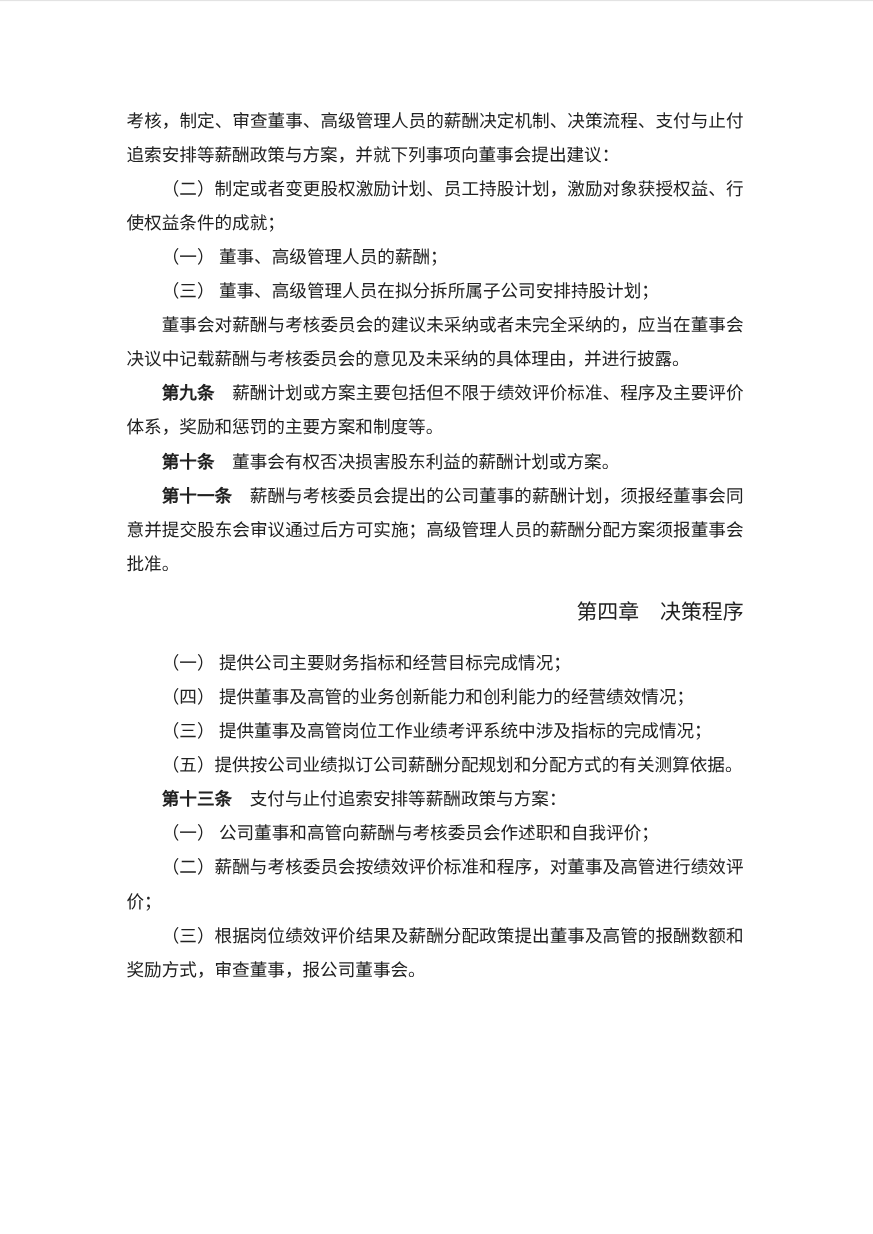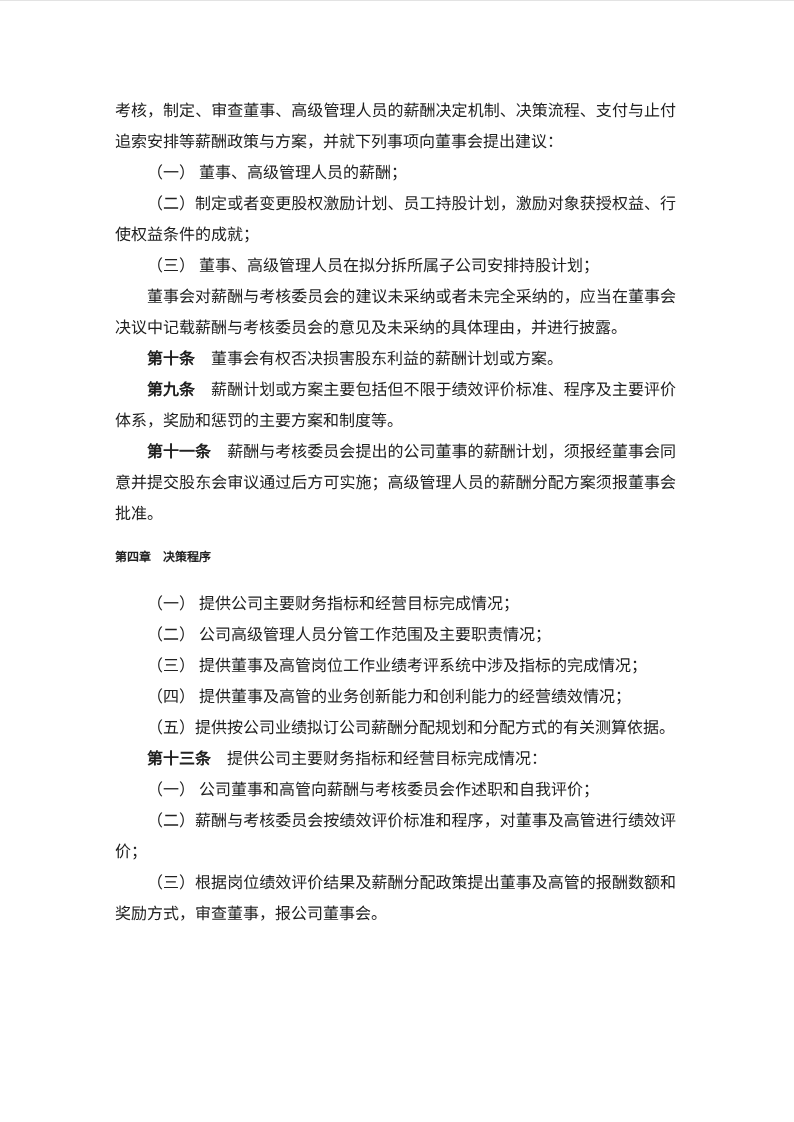--- a/index.html
+++ b/index.html
@@ -28,54 +28,53 @@
   }
   .indent {
     text-indent: 2em;
   }
   .lead {
     font-weight: bold;
     margin-right: 1em;
   }
   .chapter {
     margin: 13px 0 15px 0;
-    text-align: left;
+    text-align: right;
     text-indent: 0;
-    font-weight: bold;
-    font-size: 12px;
+    font-weight: normal;
+    font-size: 19px;
     line-height: 31px;
   }
 </style>
 </head>
 <body>
 
 <div class="page">
 
   <p class="para">考核，制定、审查董事、高级管理人员的薪酬决定机制、决策流程、支付与止付追索安排等薪酬政策与方案，并就下列事项向董事会提出建议：</p>
 
+  <p class="para indent">（二）制定或者变更股权激励计划、员工持股计划，激励对象获授权益、行使权益条件的成就；</p>
   <p class="para indent">（一） 董事、高级管理人员的薪酬；</p>
-  <p class="para indent">（二）制定或者变更股权激励计划、员工持股计划，激励对象获授权益、行使权益条件的成就；</p>
   <p class="para indent">（三） 董事、高级管理人员在拟分拆所属子公司安排持股计划；</p>
 
   <p class="para indent">董事会对薪酬与考核委员会的建议未采纳或者未完全采纳的，应当在董事会决议中记载薪酬与考核委员会的意见及未采纳的具体理由，并进行披露。</p>
 
+  <p class="para indent"><span class="lead">第九条</span><span>薪酬计划或方案主要包括但不限于绩效评价标准、程序及主要评价体系，奖励和惩罚的主要方案和制度等。</span></p>
+
   <p class="para indent"><span class="lead">第十条</span><span>董事会有权否决损害股东利益的薪酬计划或方案。</span></p>
-
-  <p class="para indent"><span class="lead">第九条</span><span>薪酬计划或方案主要包括但不限于绩效评价标准、程序及主要评价体系，奖励和惩罚的主要方案和制度等。</span></p>
 
   <p class="para indent"><span class="lead">第十一条</span><span>薪酬与考核委员会提出的公司董事的薪酬计划，须报经董事会同意并提交股东会审议通过后方可实施；高级管理人员的薪酬分配方案须报董事会批准。</span></p>
 
   <h2 class="para chapter">第四章　决策程序</h2>
 
 
   <p class="para indent">（一） 提供公司主要财务指标和经营目标完成情况；</p>
-  <p class="para indent">（二） 公司高级管理人员分管工作范围及主要职责情况；</p>
+  <p class="para indent">（四） 提供董事及高管的业务创新能力和创利能力的经营绩效情况；</p>
   <p class="para indent">（三） 提供董事及高管岗位工作业绩考评系统中涉及指标的完成情况；</p>
-  <p class="para indent">（四） 提供董事及高管的业务创新能力和创利能力的经营绩效情况；</p>
   <p class="para indent">（五）提供按公司业绩拟订公司薪酬分配规划和分配方式的有关测算依据。</p>
 
-  <p class="para indent"><span class="lead">第十三条</span><span>提供公司主要财务指标和经营目标完成情况：</span></p>
+  <p class="para indent"><span class="lead">第十三条</span><span>支付与止付追索安排等薪酬政策与方案：</span></p>
 
   <p class="para indent">（一） 公司董事和高管向薪酬与考核委员会作述职和自我评价；</p>
   <p class="para indent">（二）薪酬与考核委员会按绩效评价标准和程序，对董事及高管进行绩效评价；</p>
   <p class="para indent">（三）根据岗位绩效评价结果及薪酬分配政策提出董事及高管的报酬数额和奖励方式，审查董事，报公司董事会。</p>
 
 </div>
 
 </body></html>

